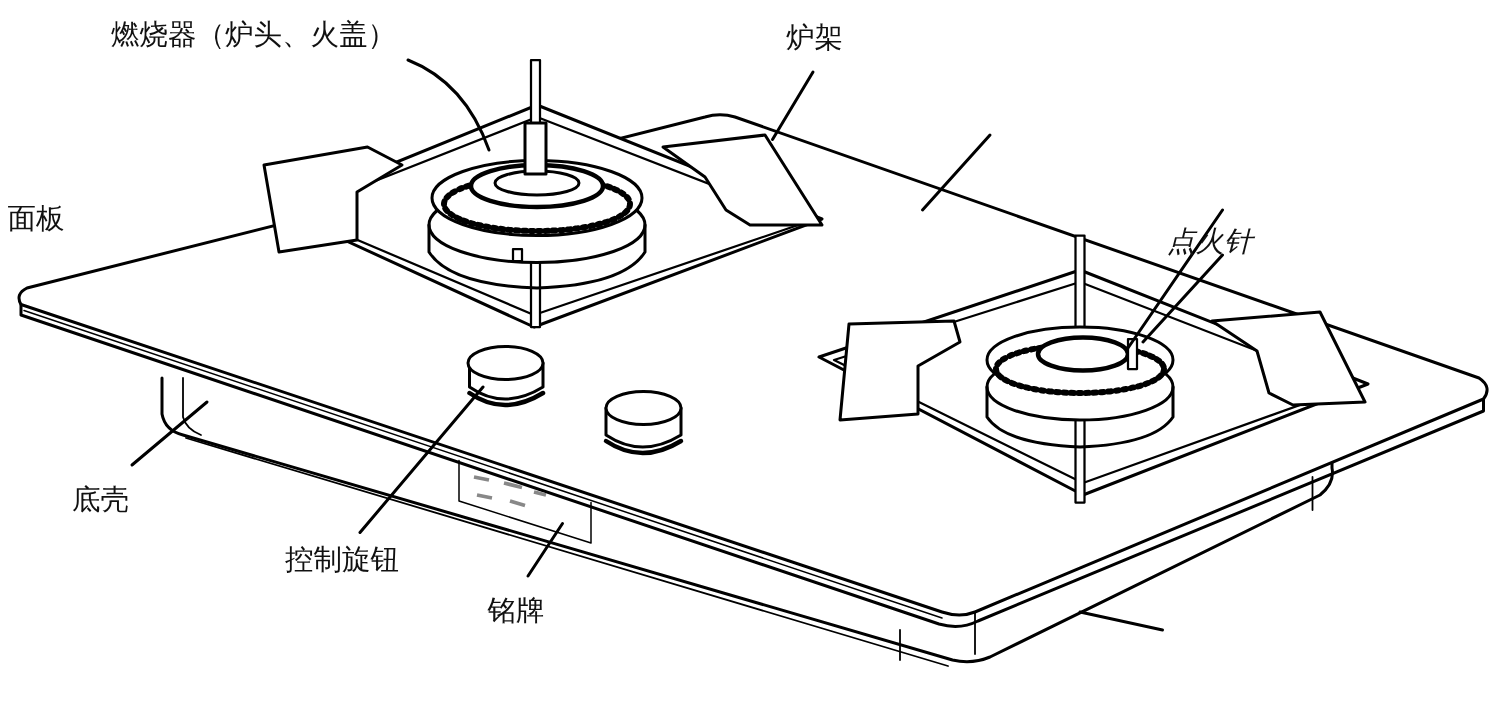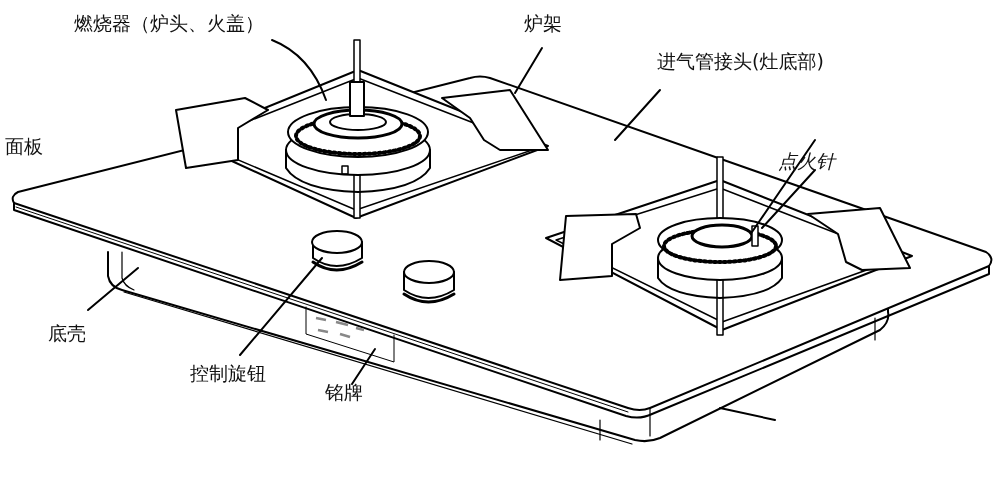--- a/index.html
+++ b/index.html
@@ -86,20 +86,19 @@
     <path class="ln" stroke-width="2" d="M815,140 L752,232"></path>
     <path class="ln" stroke-width="2" d="M815,170 L762,228"></path>
     <path class="ln" stroke-width="2" d="M88,310 L138,268"></path>
     <path class="ln" stroke-width="2" d="M240,355 L322,258"></path>
     <path class="ln" stroke-width="2" d="M352,384 L375,349"></path>
     <path class="ln" stroke-width="2" d="M775,420 L720,408"></path>
   </g>
 </svg>
 
 <div class="label" style="left:74px; top:14px;">燃烧器（炉头、火盖）</div>
-<div class="label" style="left:524px; top:16px;font-family:Liberation Mono, monospace;">炉架</div>
-<div class="label" style="left:657px; top:52px;">进气管接头(灶底部)</div>
+<div class="label" style="left:524px; top:16px;">炉架</div>
 <div class="label" style="left:778px; top:152px;font-style:italic;">点火针</div>
 <div class="label bold" style="left:5px; top:137px;">面板</div>
 <div class="label" style="left:48px; top:324px;">底壳</div>
 <div class="label" style="left:170px; top:364px;margin-left:20px;">控制旋钮</div>
-<div class="label" style="left:325px; top:383px;">铭牌</div>
+<div class="label" style="left:325px; top:398px;">铭牌</div>
 </div>
 
 </body></html>

